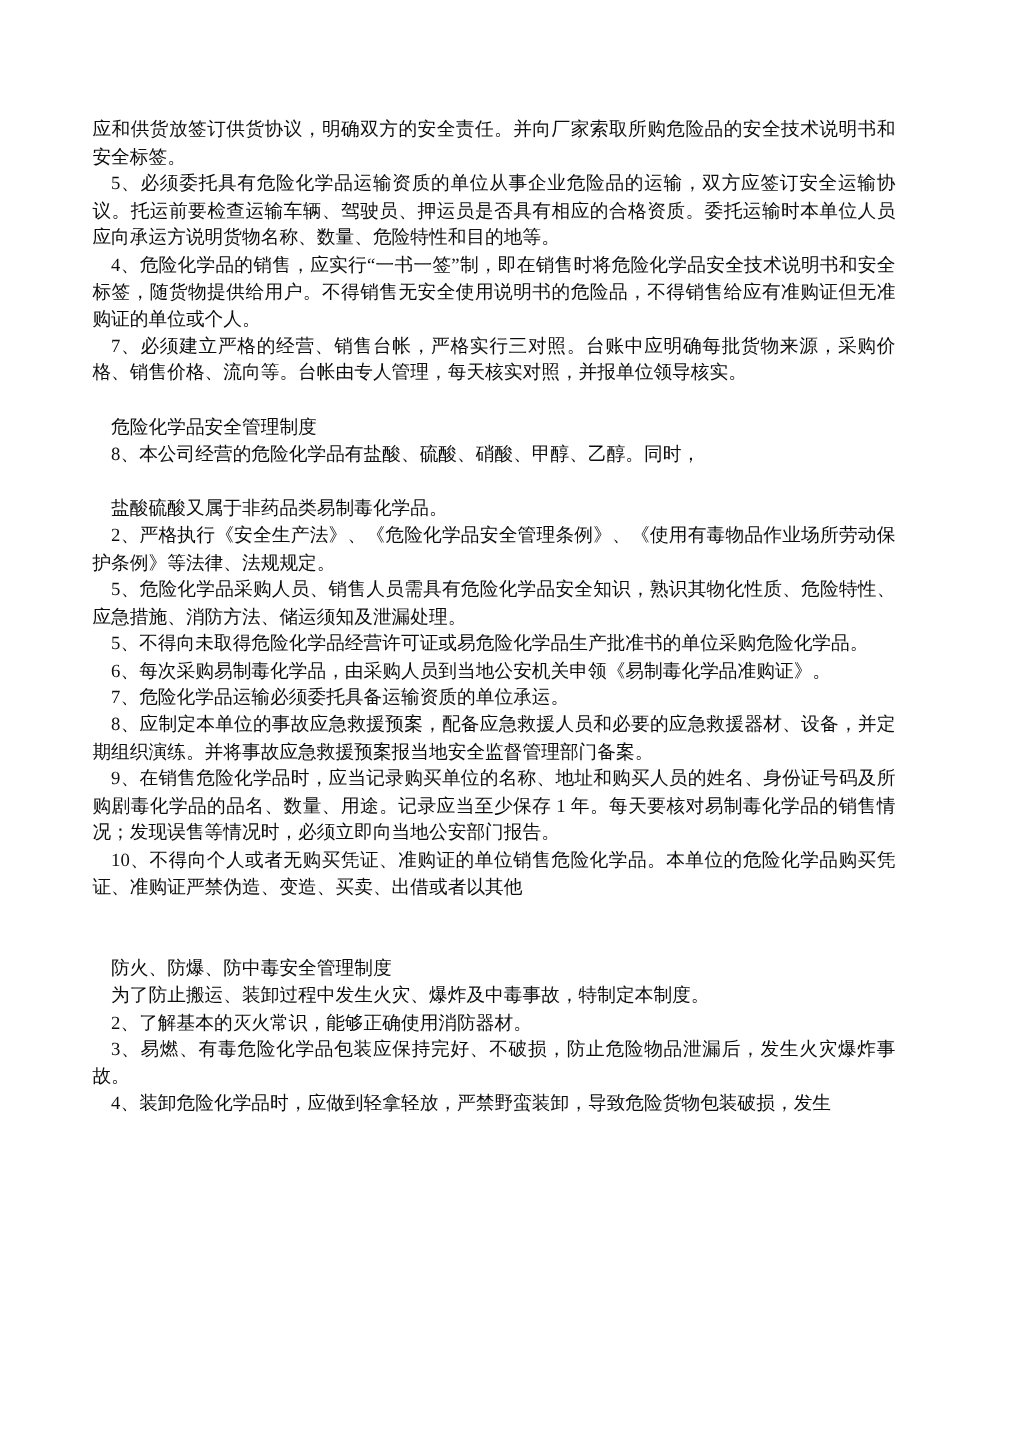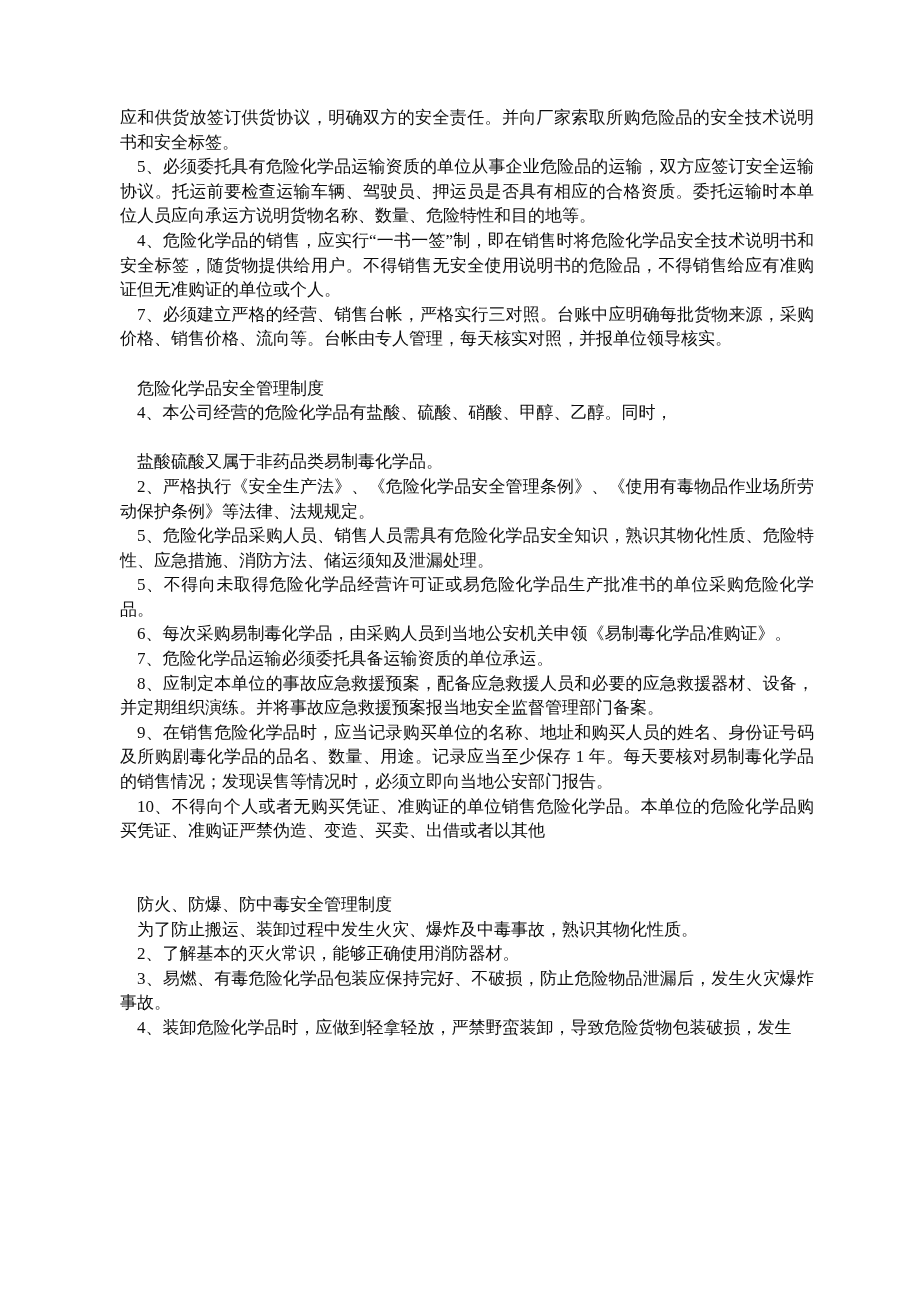--- a/index.html
+++ b/index.html
@@ -6,21 +6,21 @@
     margin: 0;
     padding: 0;
     background: #ffffff;
   }
   .page {
     position: relative;
     box-sizing: border-box;
     width: 920px;
     height: 1302px;
     background: #ffffff;
-    padding: 106px 106px 0 120px;
+    padding: 106px 106px 0 84px;
     overflow: hidden;
   }
   .doc {
     font-family: "Liberation Serif", "DejaVu Serif", serif;
     font-size: 17px;
     line-height: 24.6px;
     color: #0d0d0d;
     text-align: justify;
   }
   .para {
@@ -41,39 +41,39 @@
   <div class="doc">
 
     <p class="para">应和供货放签订供货协议，明确双方的安全责任。并向厂家索取所购危险品的安全技术说明书和安全标签。</p>
     <p class="para indent">5、必须委托具有危险化学品运输资质的单位从事企业危险品的运输，双方应签订安全运输协议。托运前要检查运输车辆、驾驶员、押运员是否具有相应的合格资质。委托运输时本单位人员应向承运方说明货物名称、数量、危险特性和目的地等。</p>
     <p class="para indent">4、危险化学品的销售，应实行“一书一签”制，即在销售时将危险化学品安全技术说明书和安全标签，随货物提供给用户。不得销售无安全使用说明书的危险品，不得销售给应有准购证但无准购证的单位或个人。</p>
     <p class="para indent">7、必须建立严格的经营、销售台帐，严格实行三对照。台账中应明确每批货物来源，采购价格、销售价格、流向等。台帐由专人管理，每天核实对照，并报单位领导核实。</p>
 
     <div class="blank-line"></div>
 
     <p class="para indent">危险化学品安全管理制度</p>
-    <p class="para indent">4、本公司经营的危险化学品有盐酸、硫酸、硝酸、甲醇、乙醇。同时，</p>
+    <p class="para indent">8、本公司经营的危险化学品有盐酸、硫酸、硝酸、甲醇、乙醇。同时，</p>
 
     <div class="blank-line"></div>
 
     <p class="para indent">盐酸硫酸又属于非药品类易制毒化学品。</p>
     <p class="para indent">2、严格执行《安全生产法》、《危险化学品安全管理条例》、《使用有毒物品作业场所劳动保护条例》等法律、法规规定。</p>
     <p class="para indent">5、危险化学品采购人员、销售人员需具有危险化学品安全知识，熟识其物化性质、危险特性、应急措施、消防方法、储运须知及泄漏处理。</p>
     <p class="para indent">5、不得向未取得危险化学品经营许可证或易危险化学品生产批准书的单位采购危险化学品。</p>
     <p class="para indent">6、每次采购易制毒化学品，由采购人员到当地公安机关申领《易制毒化学品准购证》。</p>
     <p class="para indent">7、危险化学品运输必须委托具备运输资质的单位承运。</p>
     <p class="para indent">8、应制定本单位的事故应急救援预案，配备应急救援人员和必要的应急救援器材、设备，并定期组织演练。并将事故应急救援预案报当地安全监督管理部门备案。</p>
     <p class="para indent">9、在销售危险化学品时，应当记录购买单位的名称、地址和购买人员的姓名、身份证号码及所购剧毒化学品的品名、数量、用途。记录应当至少保存 1 年。每天要核对易制毒化学品的销售情况；发现误售等情况时，必须立即向当地公安部门报告。</p>
     <p class="para indent">10、不得向个人或者无购买凭证、准购证的单位销售危险化学品。本单位的危险化学品购买凭证、准购证严禁伪造、变造、买卖、出借或者以其他</p>
 
     <div class="blank-line"></div>
 
 
     <div class="blank-line"></div>
 
     <p class="para indent">防火、防爆、防中毒安全管理制度</p>
-    <p class="para indent">为了防止搬运、装卸过程中发生火灾、爆炸及中毒事故，熟识其物化性质。</p>
+    <p class="para indent">为了防止搬运、装卸过程中发生火灾、爆炸及中毒事故，特制定本制度。</p>
     <p class="para indent">2、了解基本的灭火常识，能够正确使用消防器材。</p>
     <p class="para indent">3、易燃、有毒危险化学品包装应保持完好、不破损，防止危险物品泄漏后，发生火灾爆炸事故。</p>
     <p class="para indent">4、装卸危险化学品时，应做到轻拿轻放，严禁野蛮装卸，导致危险货物包装破损，发生</p>
 
   </div>
 </div>
 
 </body></html>

